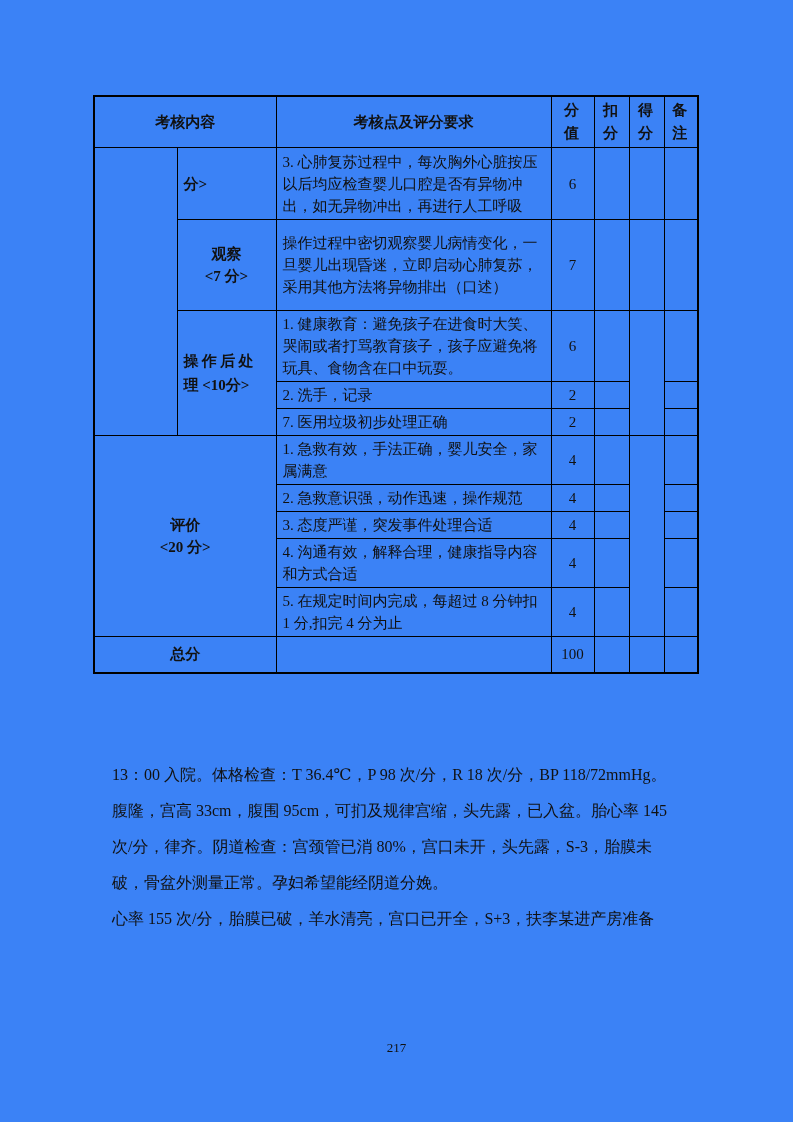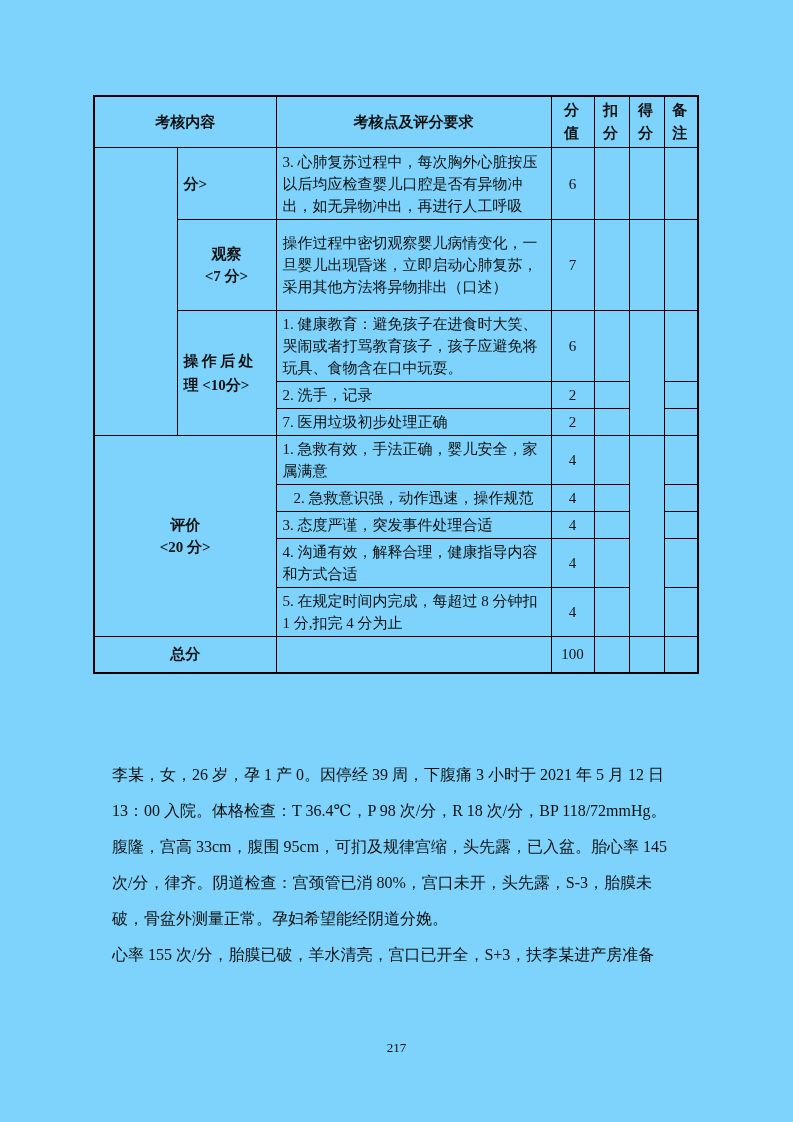--- a/index.html
+++ b/index.html
@@ -5,21 +5,21 @@
   * { margin: 0; padding: 0; box-sizing: border-box; }
   html, body { background: #ffffff; }
   body {
     width: 793px; height: 1122px;
     font-family: "Liberation Serif", "DejaVu Serif", serif;
     color: #111;
   }
   .page {
     position: relative;
     width: 793px; height: 1122px;
-    background: #7dd3fc;
+    background: #3b82f6;
     overflow: hidden;
   }
 
   
   table.score-table {
     position: absolute; left: 93px; top: 95px;
     width: 604px;
     border-collapse: collapse;
     table-layout: fixed;
     border: 2px solid #000;
@@ -68,21 +68,21 @@
   td.num  { text-align: center; font-family: "Liberation Serif", "DejaVu Serif", serif; }
 
   
   tr.rh  td { height: 50px; }
   tr.r1  td { height: 72px; }
   tr.r2  td { height: 91px; }
   tr.r3  td { height: 68px; }
   tr.r4  td { height: 27px; }
   tr.r5  td { height: 26px; }
   tr.r6  td { height: 44px; }
-  tr.r7  td { height: 25px; text-align: center; }
+  tr.r7  td { height: 25px; }
   tr.r8  td { height: 24px; }
   tr.r9  td { height: 48px; }
   tr.r10 td { height: 42px; }
   tr.r11 td { height: 36px; }
 
   
   .case-heading {
     position: absolute; left: 119px; top: 699px;
     font-size: 17.5px; font-weight: bold;
     letter-spacing: 0.3px;
@@ -220,21 +220,20 @@
         <td class="num">100</td>
         <td></td>
         <td></td>
         <td></td>
       </tr>
     </tbody>
   </table>
 
 
   <div class="case-body">
-    <span class="line">李某，女，26 岁，孕 1 产 0。因停经 39 周，下腹痛 3 小时于 2021 年 5 月 12 日</span>
     <span class="line">13：00 入院。体格检查：T 36.4℃，P 98 次/分，R 18 次/分，BP 118/72mmHg。</span>
     <span class="line">腹隆，宫高 33cm，腹围 95cm，可扪及规律宫缩，头先露，已入盆。胎心率 145</span>
     <span class="line">次/分，律齐。阴道检查：宫颈管已消 80%，宫口未开，头先露，S-3，胎膜未</span>
     <span class="line">破，骨盆外测量正常。孕妇希望能经阴道分娩。</span>
     <span class="line">心率 155 次/分，胎膜已破，羊水清亮，宫口已开全，S+3，扶李某进产房准备</span>
   </div>
 
   <div class="page-number">217</div>
 
 </div>

